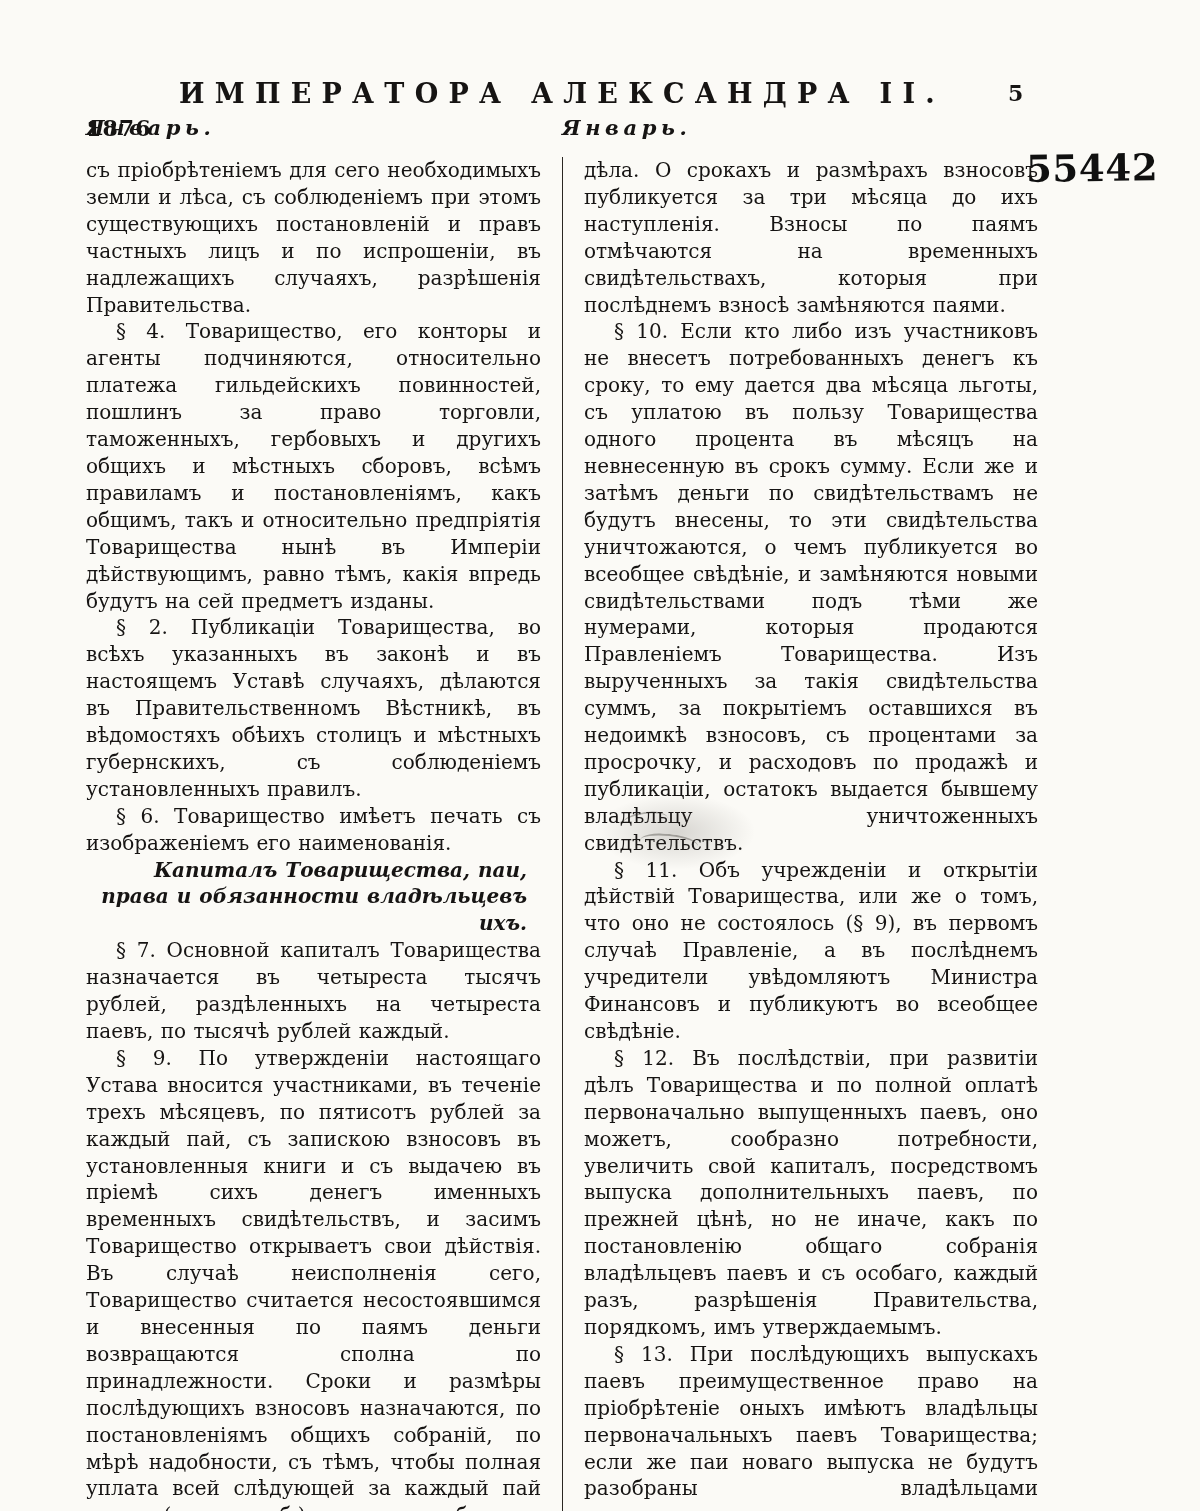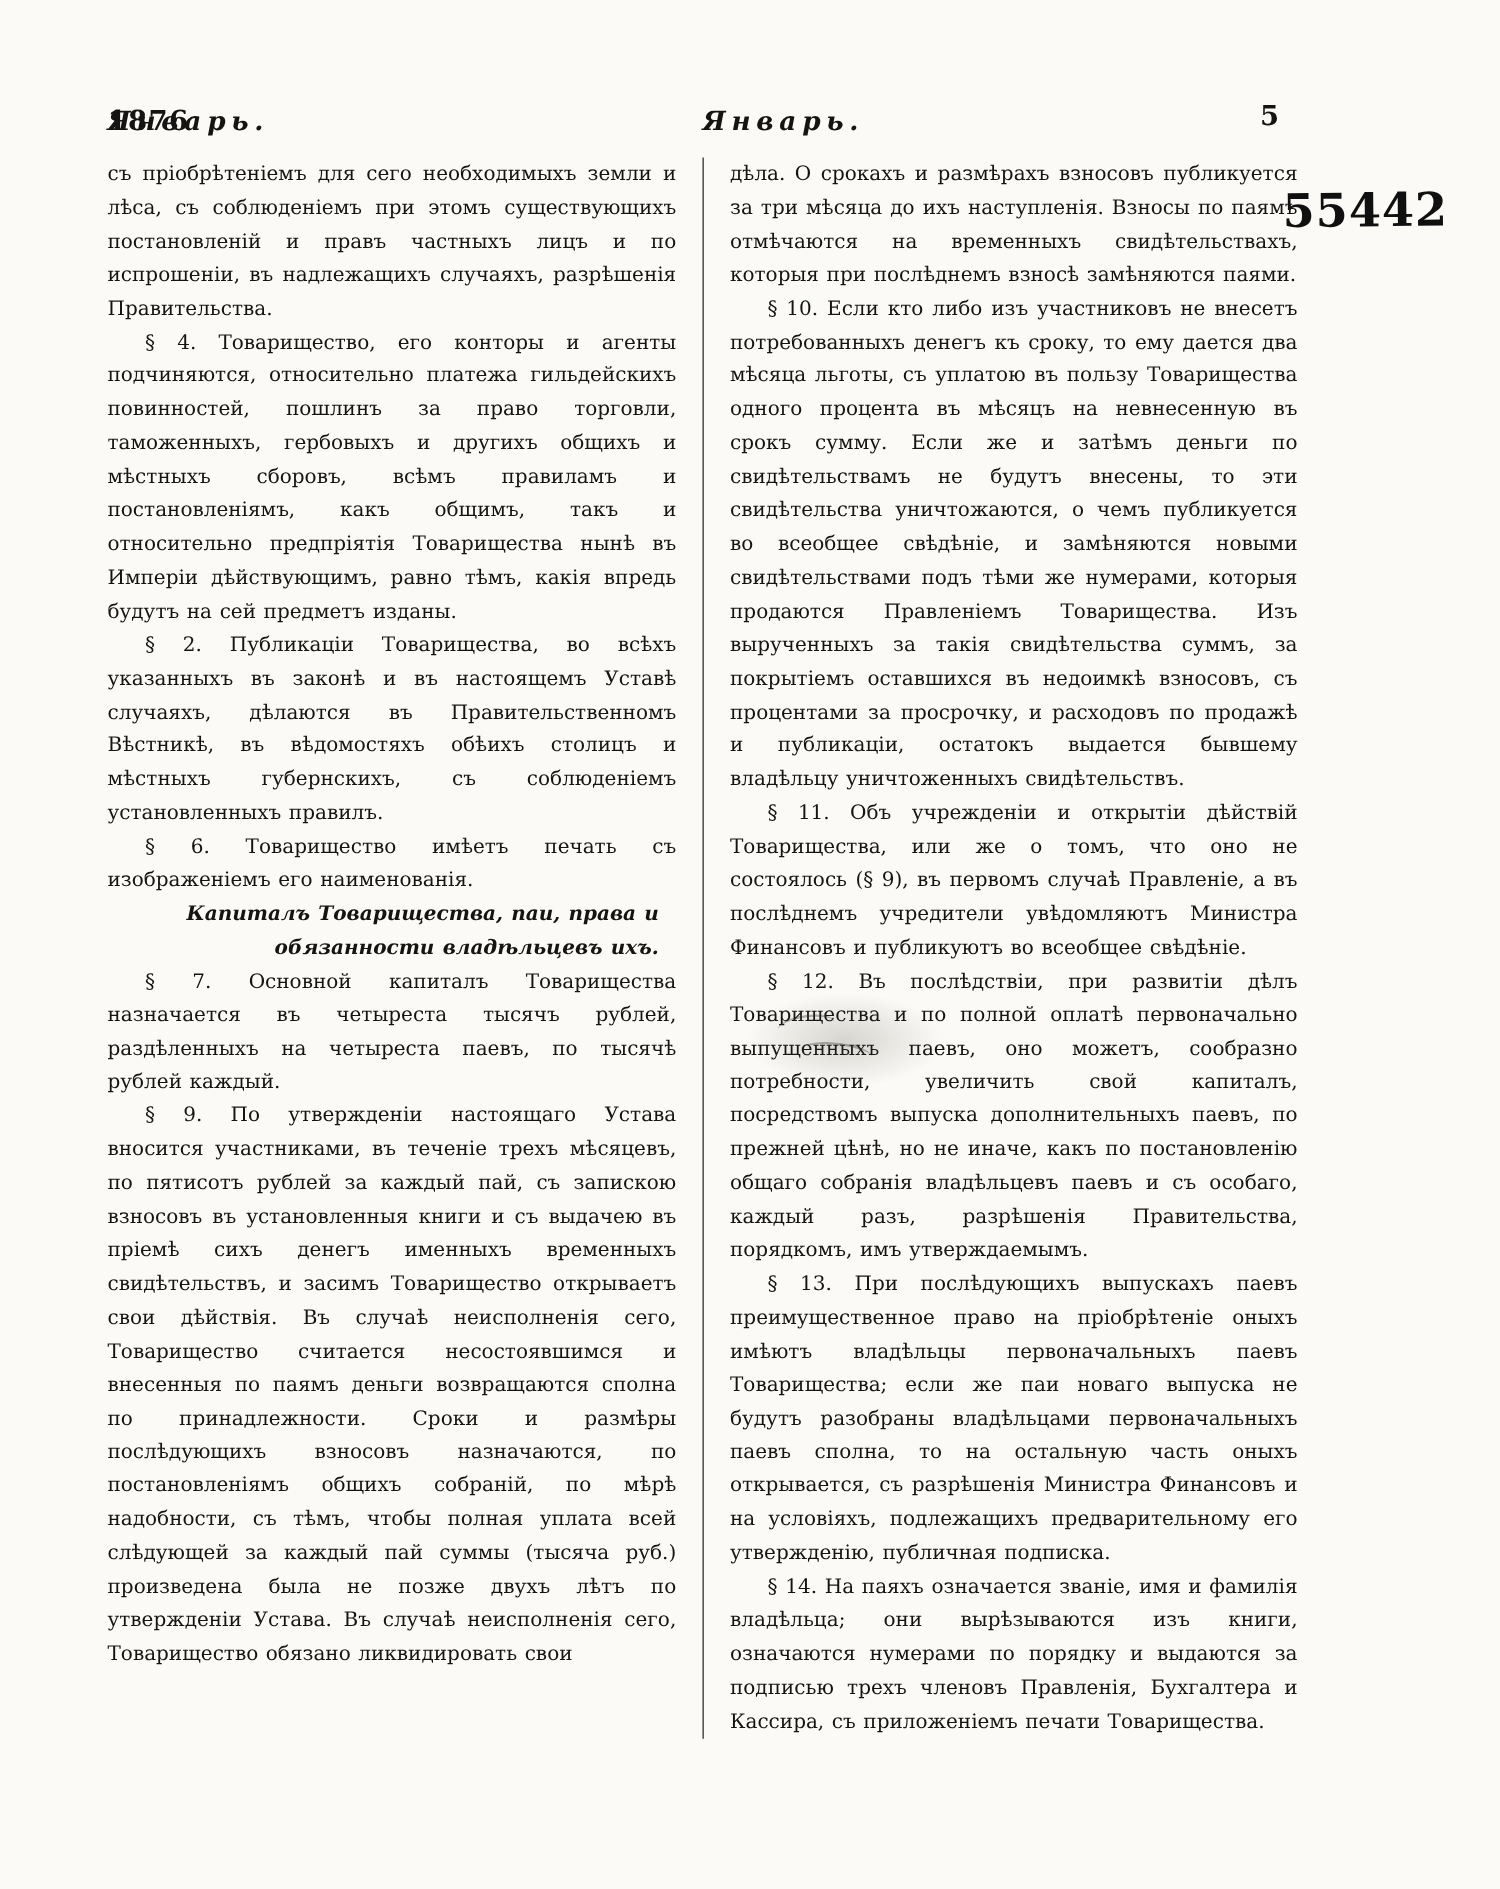--- a/index.html
+++ b/index.html
@@ -85,21 +85,21 @@
     width: 50%;
     box-sizing: border-box;
   }
   .col-left { padding-right: 21px; }
   .col-right {
     padding-left: 21px;
     border-left: 1.5px solid #2a2622;
   }
   .para {
     margin: 0;
-    font-size: 16px;
+    font-size: 20px;
     line-height: 26.9px;
     text-align: justify;
     text-indent: 30px;
     word-spacing: 1px;
   }
   .para.continuation { text-indent: 0; }
   .para.heading {
     text-indent: 0;
     text-align: right;
     font-style: italic;
@@ -131,20 +131,23 @@
 <body>
 
 <div class="page">
 
   <div class="page-number">5</div>
 
   <div class="stamp-number">55442</div>
 
   <div class="content">
 
+    <div class="masthead">
+      <div class="title">ИМПЕРАТОРА  АЛЕКСАНДРА  II.</div>
+    </div>
 
     <div class="subhead">
       <span class="month-left">Январь.</span>
       <span class="year">1876</span>
       <span class="month-right">Январь.</span>
     </div>
 
     <div class="columns">
       <div class="col col-left">
           <p class="para continuation">съ пріобрѣтеніемъ для сего необходимыхъ земли и лѣса, съ соблюденіемъ при этомъ существующихъ постановленій и правъ частныхъ лицъ и по испрошеніи, въ надлежащихъ случаяхъ, разрѣшенія Правительства.</p>

